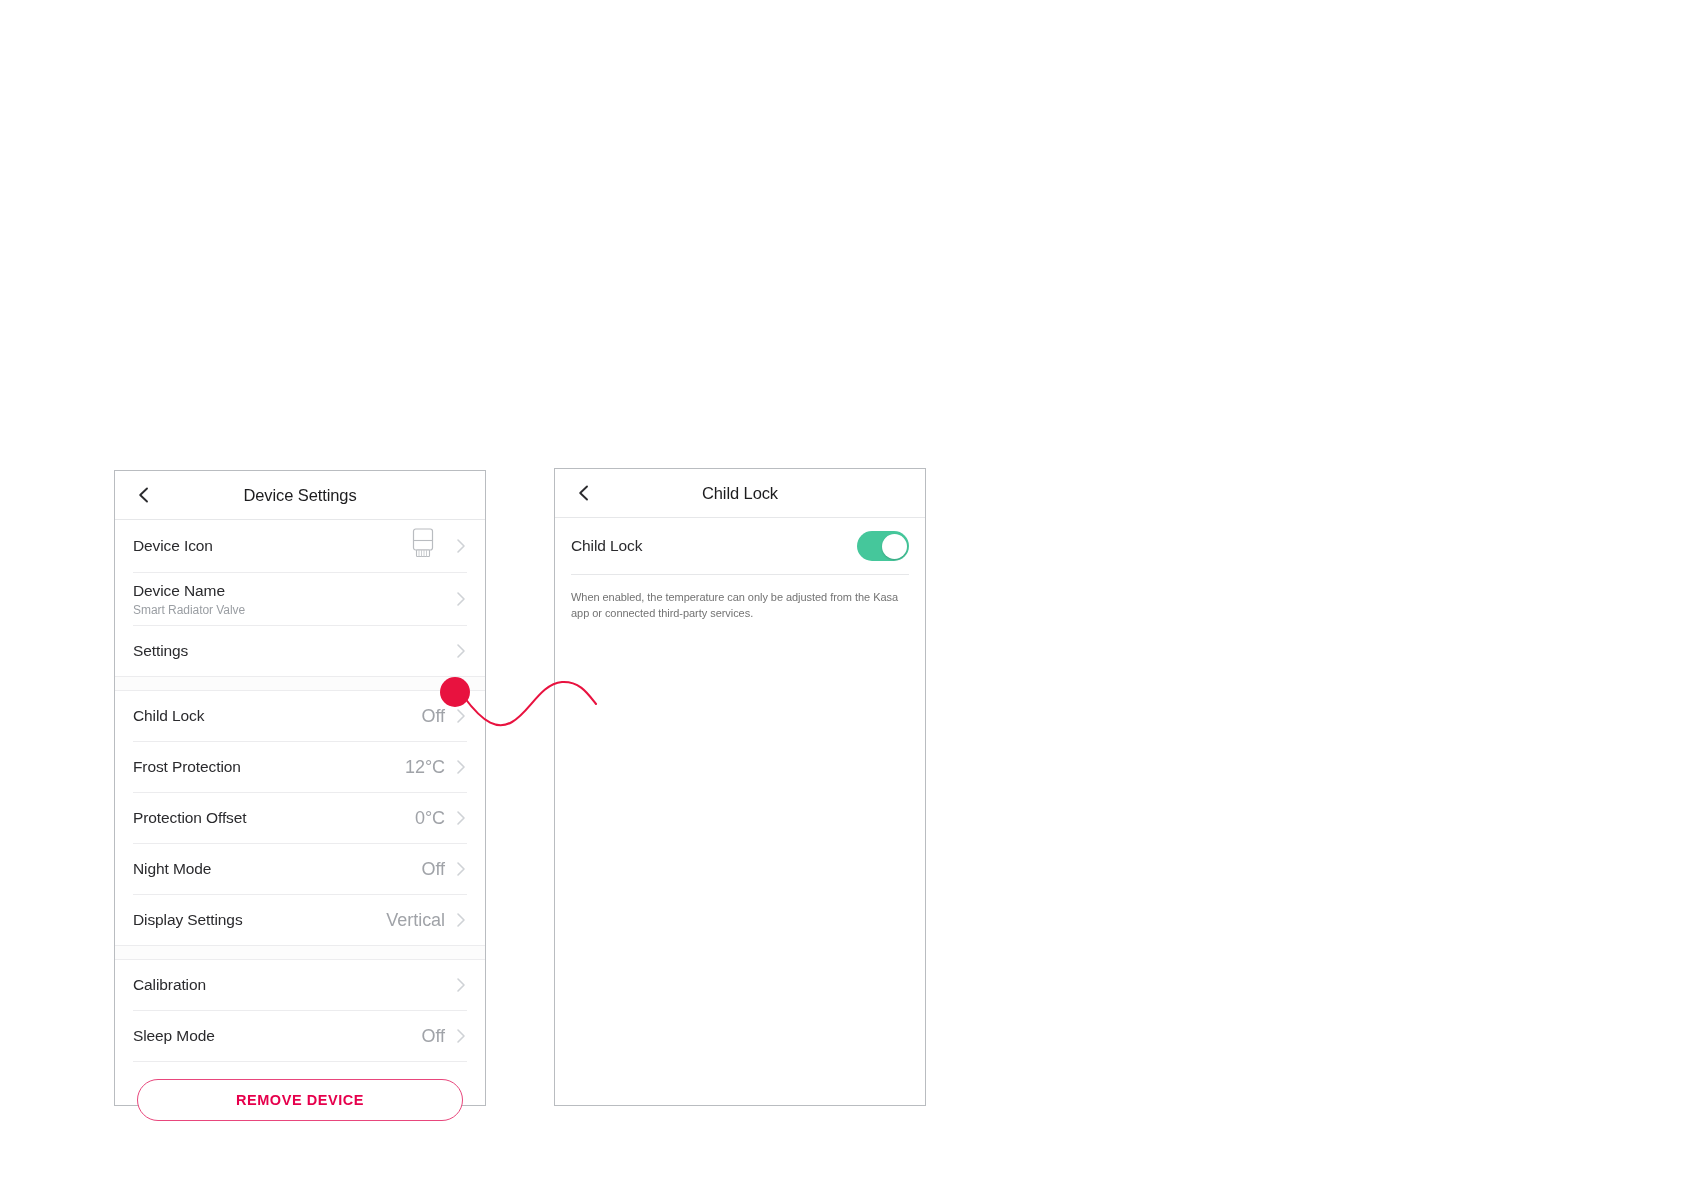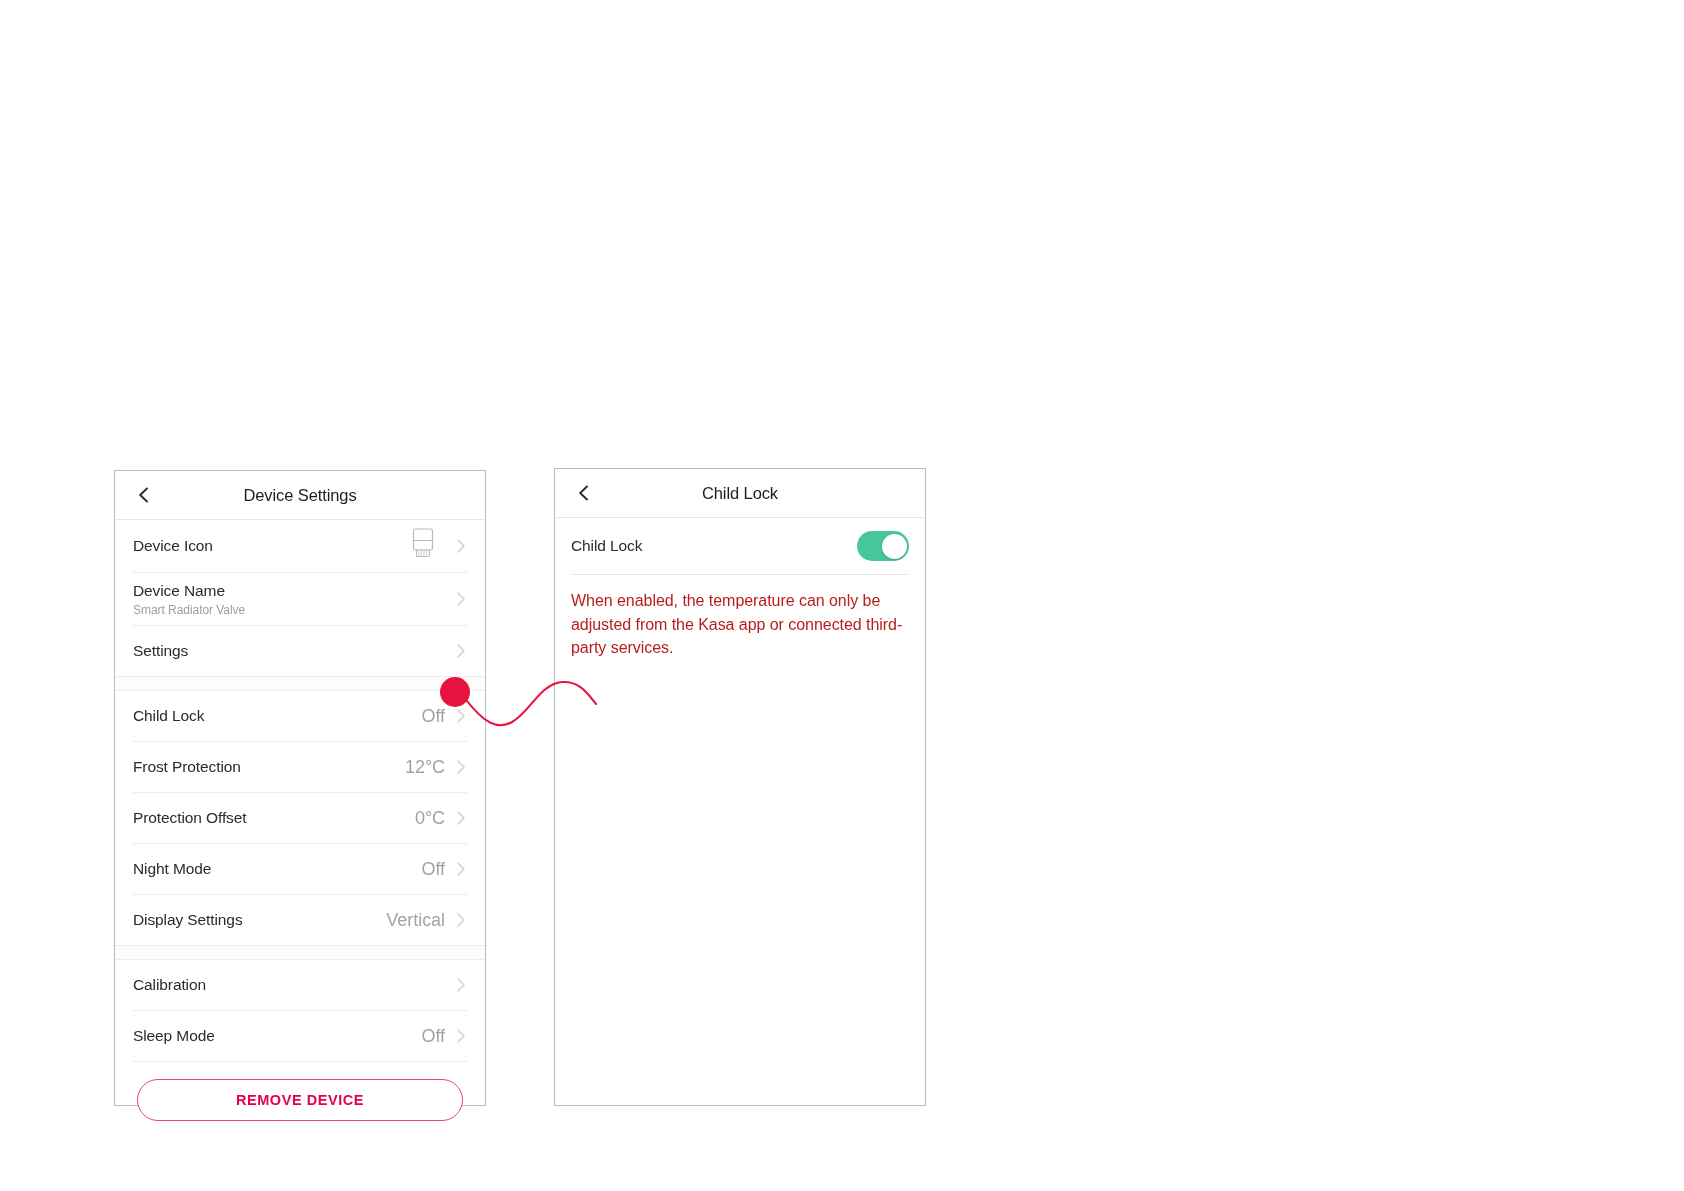--- a/index.html
+++ b/index.html
@@ -203,23 +203,23 @@
     background: #ffffff;
     box-shadow: 0 1px 2px rgba(0,0,0,0.18);
   }
   .cl-divider {
     height: 1px;
     background: #e6e7e9;
     margin: 0 16px;
   }
   .cl-desc {
     padding: 14px 16px 0 16px;
-    font-size: 16px;
+    font-size: 11px;
     line-height: 1.48;
-    color: #b91c1c;
+    color: #737373;
     letter-spacing: -0.05px;
     box-sizing: border-box;
   }
 
   
   .annotation {
     position: absolute;
     left: 440px;
     top: 672px;
     width: 200px;

